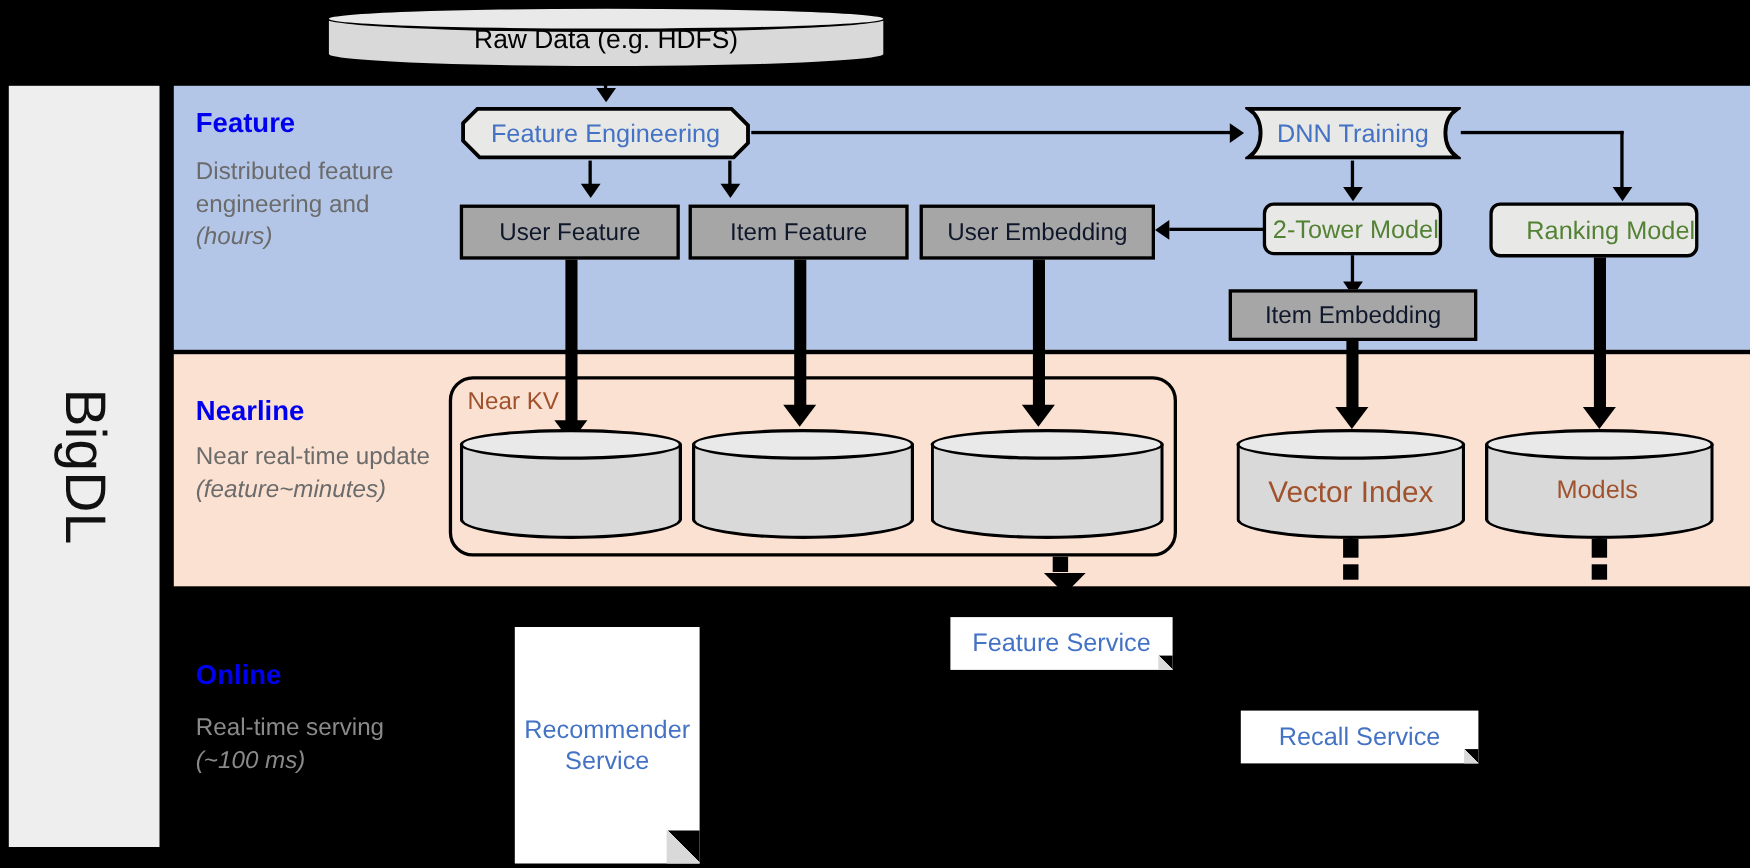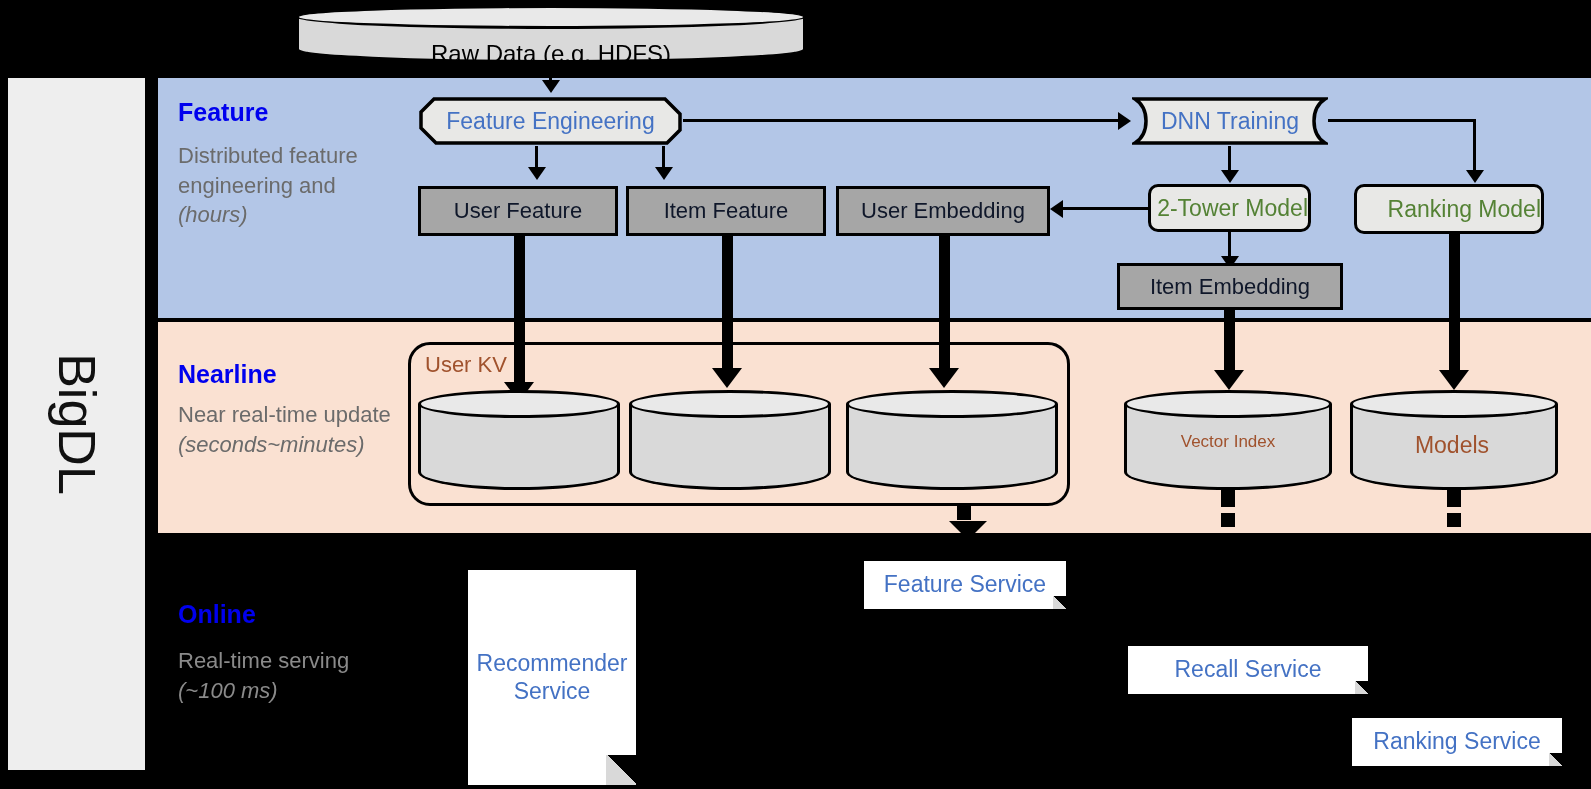--- a/index.html
+++ b/index.html
@@ -194,29 +194,29 @@
   </div>
 
   <div class="band band-offline"></div>
   <div class="band band-nearline"></div>
   <div class="band band-online"></div>
 
   <div class="band-title" style="left:178px; top:98px;">Feature</div>
   <div class="band-desc" style="left:178px; top:141px;"><span>Distributed feature engineering and </span><em>(hours)</em></div>
 
   <div class="band-title" style="left:178px; top:360px;">Nearline</div>
-  <div class="band-desc" style="left:178px; top:400px;"><span>Near real-time update </span><em>(seconds~minutes)</em></div>
+  <div class="band-desc" style="left:178px; top:400px;"><span>Near real-time update </span><em>(feature~minutes)</em></div>
 
   <div class="band-title" style="left:178px; top:600px;">Online</div>
   <div class="band-desc online" style="left:178px; top:646px;"><span>Real-time serving </span><em>(~100 ms)</em></div>
 
   <div class="cyl" style="left:296px; top:5px; width:510px; height:58px;">
     <div class="cyl-body" style="top:12px; height:46px; border-radius:0 0 50% 50%/0 0 14px 14px;"></div>
     <div class="cyl-top" style="height:24px;"></div>
-    <div style="position:absolute; left:0; right:0; top:35px; text-align:center; font-size:24px; color:#000;">Raw Data (e.g. HDFS)</div>
+    <div style="position:absolute; left:0; right:0; top:18px; text-align:center; font-size:24px; color:#000;">Raw Data (e.g. HDFS)</div>
   </div>
 
   <div class="ln ln-v" style="left:549px; top:63px; height:20px;"></div>
   <div class="arrow-down" style="left:542px; top:80px;"></div>
 
   <div class="bracket-wrap" style="left:418px; top:96px; width:265px; height:50px;text-align:right;">
     <svg width="265" height="50" viewBox="0 0 265 50">
       <path d="M3,16 L16,3 L247,3 L262,18 L262,34 L249,47 L18,47 L3,32 Z" fill="#e8e8e6" stroke="#000" stroke-width="3.5"></path>
     </svg>
     <div style="position:absolute; left:0; top:0; width:265px; height:50px; display:flex; align-items:center; justify-content:center; font-size:23px;" class="text-blue">Feature Engineering</div>
@@ -280,39 +280,39 @@
   <div class="ln ln-thick-v" style="left:939px; top:236px; height:140px;"></div>
   <div class="arrow-down-fat" style="left:929px; top:368px;"></div>
 
   <div class="ln ln-thick-v" style="left:1224px; top:310px; height:68px;"></div>
   <div class="arrow-down-fat" style="left:1214px; top:370px;"></div>
 
   <div class="ln ln-thick-v" style="left:1449px; top:234px; height:144px;"></div>
   <div class="arrow-down-fat" style="left:1439px; top:370px;"></div>
 
   <div class="redis-box" style="left:408px; top:342px; width:662px; height:164px;"></div>
-  <div class="redis-label" style="left:425px; top:352px;">User KV</div>
+  <div class="redis-label" style="left:425px; top:352px;">Near KV</div>
 
   <div class="cyl" style="left:418px; top:390px; width:202px; height:100px;">
     <div class="cyl-body" style="top:14px; height:86px;"></div>
     <div class="cyl-top" style="height:28px;"></div>
   </div>
   <div class="cyl" style="left:629px; top:390px; width:202px; height:100px;">
     <div class="cyl-body" style="top:14px; height:86px;"></div>
     <div class="cyl-top" style="height:28px;"></div>
   </div>
   <div class="cyl" style="left:846px; top:390px; width:212px; height:100px;">
     <div class="cyl-body" style="top:14px; height:86px;"></div>
     <div class="cyl-top" style="height:28px;"></div>
   </div>
 
   <div class="cyl" style="left:1124px; top:390px; width:208px; height:100px;">
     <div class="cyl-body" style="top:14px; height:86px;"></div>
     <div class="cyl-top" style="height:28px;"></div>
-    <div style="position:absolute; left:0; right:0; top:42px; text-align:center; font-size:17px;" class="text-brown">Vector Index</div>
+    <div style="position:absolute; left:0; right:0; top:42px; text-align:center; font-size:27px;" class="text-brown">Vector Index</div>
   </div>
 
   <div class="cyl" style="left:1350px; top:390px; width:208px; height:100px;">
     <div class="cyl-body" style="top:14px; height:86px;"></div>
     <div class="cyl-top" style="height:28px;"></div>
     <div style="position:absolute; left:0; right:4px; top:42px; text-align:center; font-size:23px;" class="text-brown">Models</div>
   </div>
 
   <div class="dash-seg" style="left:957px; top:506px; width:14px; height:14px;"></div>
   <div class="arrow-down-fat" style="left:949px; top:521px; border-left-width:19px; border-right-width:19px; border-top-width:19px;"></div>
@@ -324,21 +324,18 @@
   <div class="dash-seg" style="left:1447px; top:513px; width:14px; height:14px;"></div>
 
   <div class="doc doc-big" style="left:468px; top:570px; width:168px; height:215px; padding:0 14px;">
     <span>Recommender Service</span>
   </div>
 
   <div class="doc" style="left:864px; top:561px; width:202px; height:48px;">
     <span>Feature Service</span>
   </div>
 
-  <div class="doc" style="left:1128px; top:646px; width:240px; height:48px;">
+  <div class="doc" style="left:1128px; top:646px; width:216px; height:48px;">
     <span>Recall Service</span>
   </div>
 
-  <div class="doc" style="left:1352px; top:718px; width:210px; height:48px;">
-    <span>Ranking Service</span>
-  </div>
 
 </div>
 
 </body></html>

